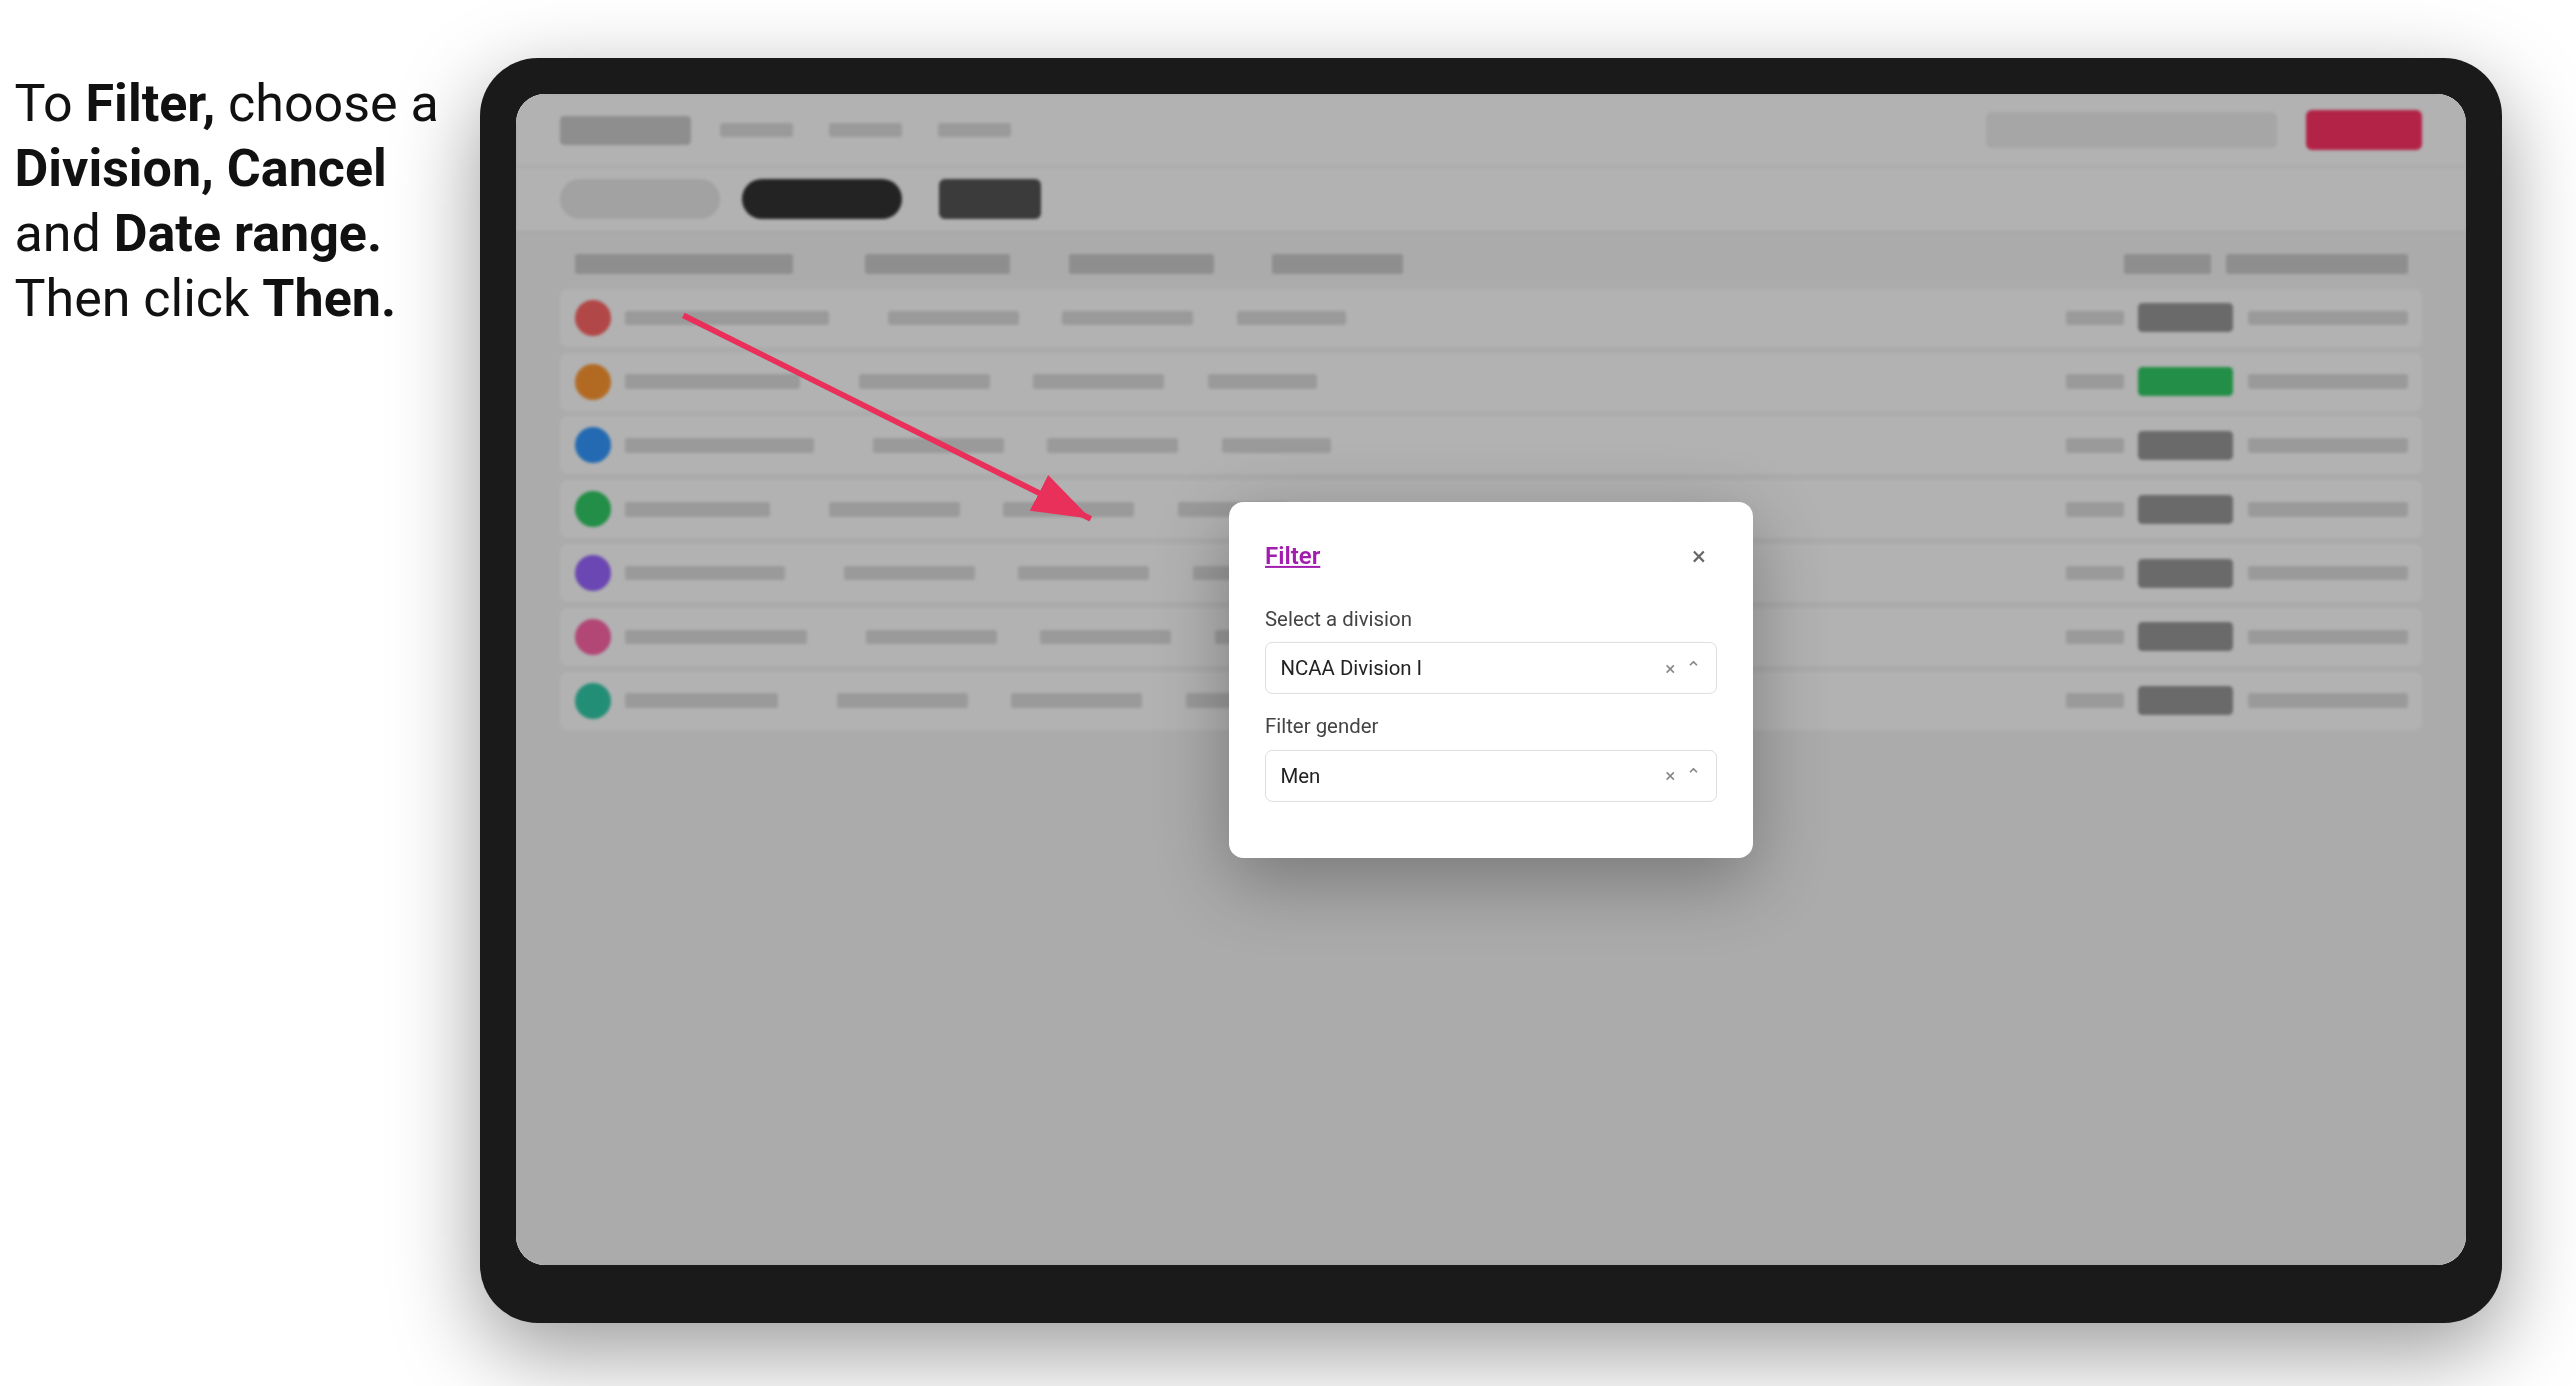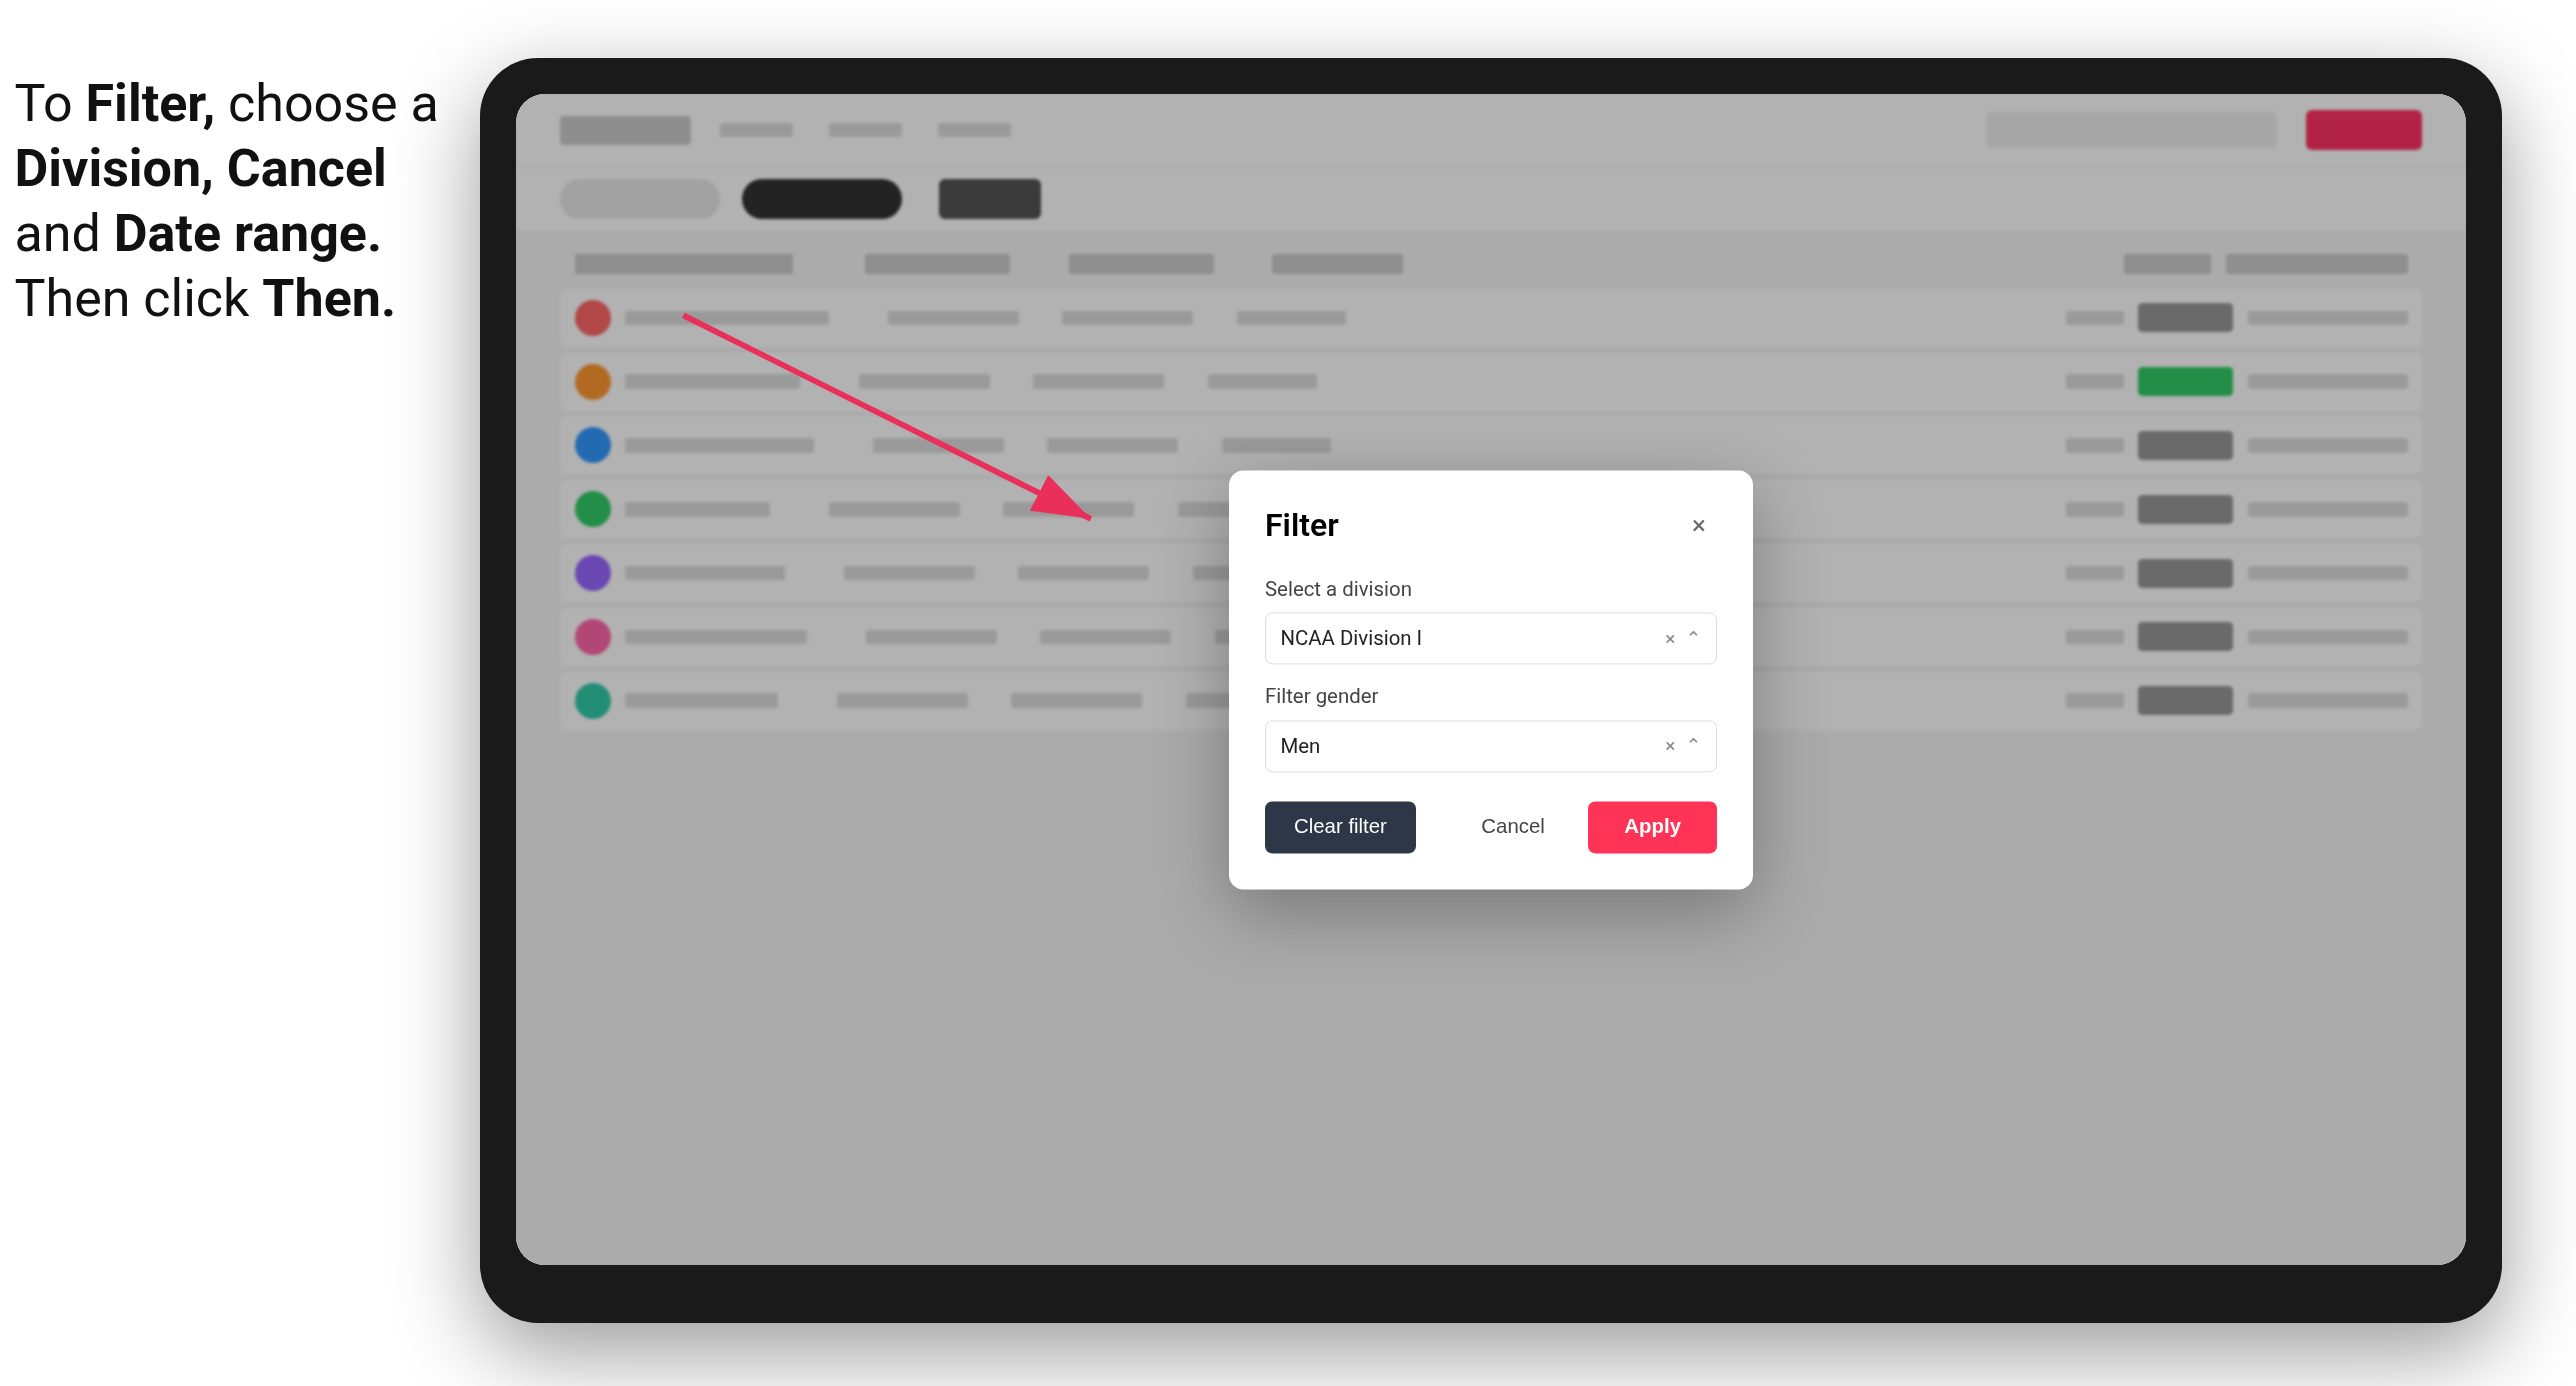--- a/index.html
+++ b/index.html
@@ -217,23 +217,24 @@
     }
 
     .modal-header {
       display: flex;
       justify-content: space-between;
       align-items: center;
       margin-bottom: 33px;
     }
 
     .modal-title {
-      font-size: 32px;
+      font-size: 24px;
       font-weight: 600;
-      color: #000000;
+      color: #a21caf;
+      text-decoration: underline;
     }
 
     .modal-close {
       width: 36px;
       height: 36px;
       display: flex;
       align-items: center;
       justify-content: center;
       font-size: 26px;
       color: #666666;
@@ -497,27 +498,20 @@
         <div class="modal-select">
           <span class="modal-select-value">Men</span>
           <div class="modal-select-icons">
             <span>×</span>
             <span>⌃</span>
           </div>
         </div>
       </div>
 
 
-      <div class="modal-footer">
-        <button class="btn-clear-filter">Clear filter</button>
-        <div class="modal-footer-right">
-          <button class="btn-cancel">Cancel</button>
-          <button class="btn-apply">Apply</button>
-        </div>
-      </div>
     </div>
 
     <svg style="position:absolute; top:0; left:0; width:100%; height:100%; z-index:30; pointer-events:none; overflow:visible;" viewBox="0 0 2680 1640" preserveAspectRatio="none">
       <defs>
         <marker id="arrowhead" markerWidth="10" markerHeight="7" refX="10" refY="3.5" orient="auto">
           <polygon points="0 0, 10 3.5, 0 7" fill="#e8305a"></polygon>
         </marker>
       </defs>
       <line x1="230" y1="310" x2="790" y2="595" stroke="#e8305a" stroke-width="8" marker-end="url(#arrowhead)"></line>
     </svg>

